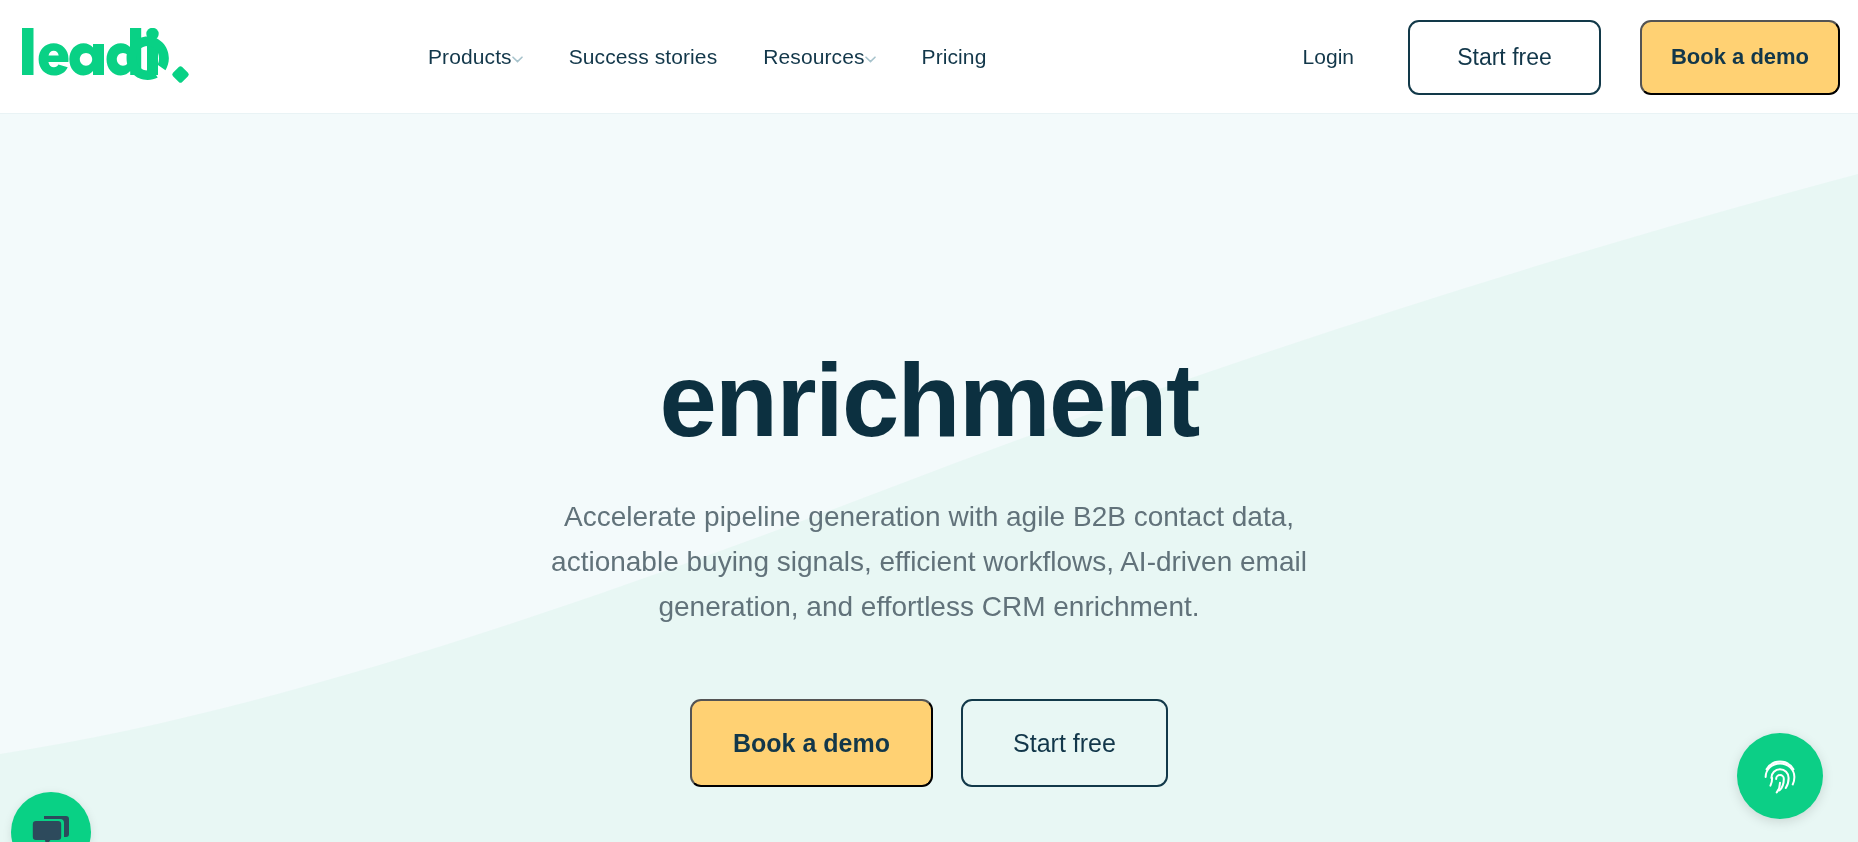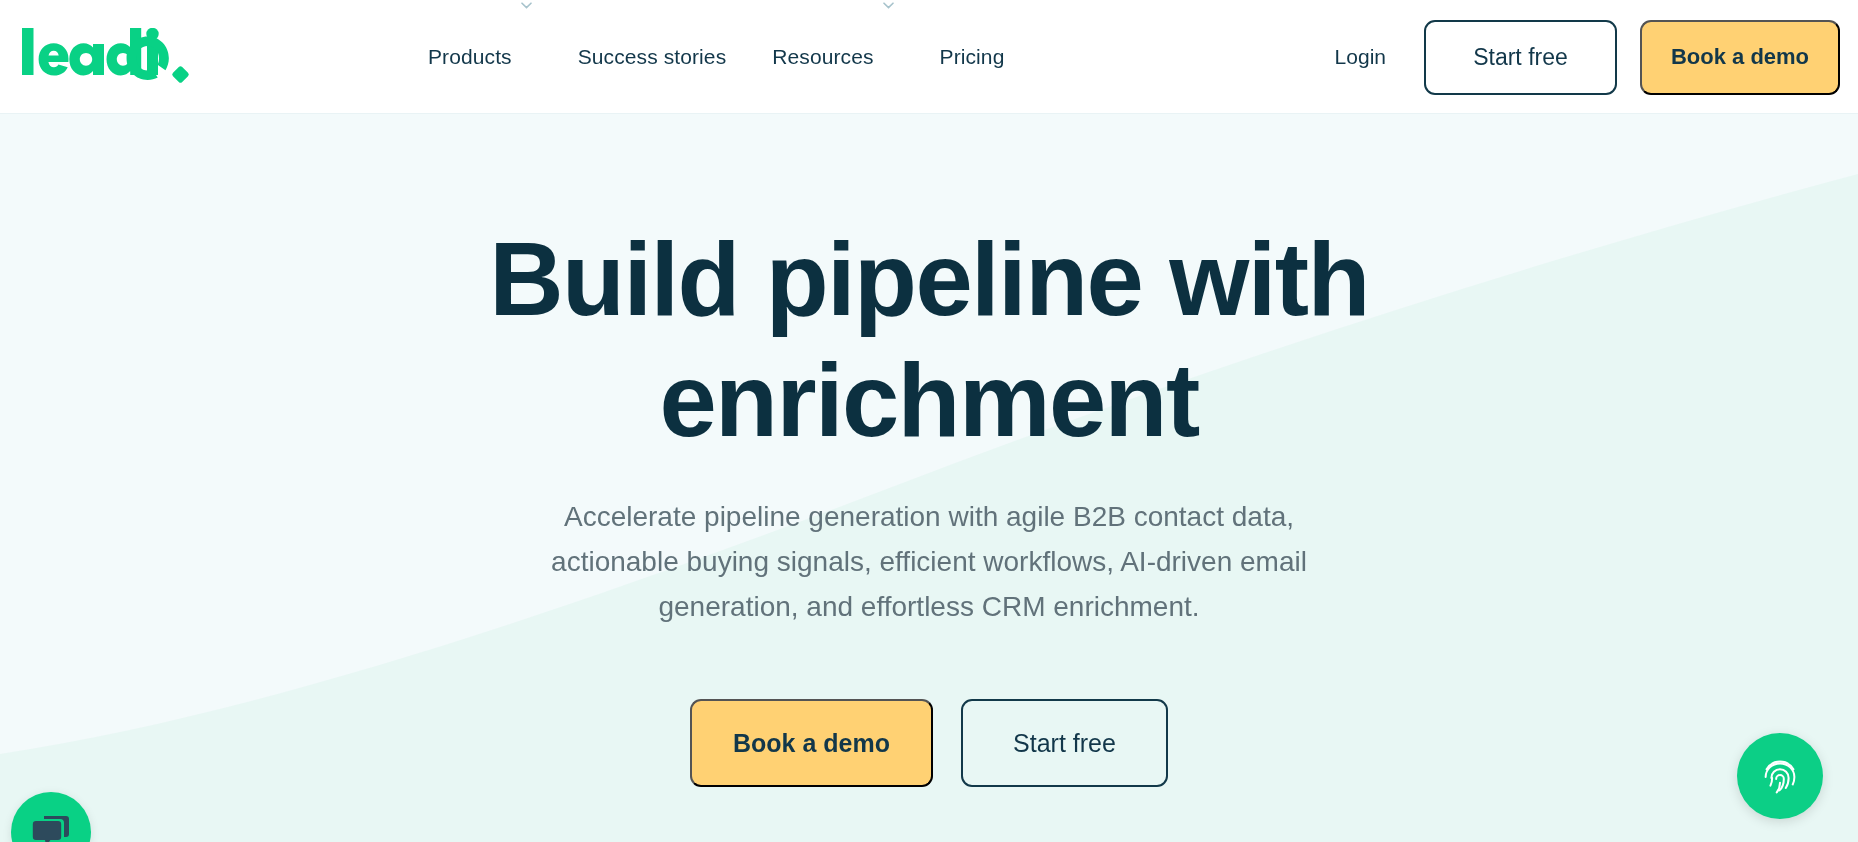--- a/index.html
+++ b/index.html
@@ -26,34 +26,34 @@
     width:200px; height:60px;
     display:flex; align-items:center;
   }
   .logo-svg { display:block; }
 
   .nav {
     position:absolute; left:405px; top:0; height:114px;
     display:flex; align-items:center; gap:0px;
   }
   .nav-item {
-    display:flex; align-items:flex-start; gap:9px;
+    display:flex; align-items:center; 
     color:#12374a; font-size:21px; letter-spacing:.1px;
     padding:0 23px; height:114px; line-height:114px;
     cursor:pointer; white-space:nowrap;
   }
   .chev {
     display:inline-block; width:11px; height:7px;
     position:relative; top:2px;
   }
   .chev svg { display:block; }
 
   .right-group {
     position:absolute; right:18px; top:0; height:114px;
-    display:flex; align-items:center; gap:0;
+    display:flex; align-items:center; gap:16px;
   }
   .login-link {
     color:#12374a; font-size:21px; padding:0 26px;
     cursor:pointer; white-space:nowrap;
   }
   .btn {
     display:flex; align-items:center; justify-content:center;
     white-space:nowrap; cursor:pointer;
     font-family:Liberation Sans, sans-serif;
   }
@@ -191,21 +191,21 @@
 
   <div class="hero">
 
     <svg class="hero-swoosh" viewBox="0 0 1858 728" preserveAspectRatio="none">
       <rect x="0" y="0" width="1858" height="728" fill="#f3fafb"></rect>
       <path d="M0 728 L0 640 C 260 600, 560 500, 900 370 C 1240 240, 1560 140, 1858 60 L1858 728 Z" fill="#e4f6f2" opacity="0.75"></path>
     </svg>
 
     <div class="hero-inner">
       <h1 class="headline">
-        <span>Build pipeline with</span><br>
+        <br>
         <span>enrichment</span>
       </h1>
 
       <p class="subhead">Accelerate pipeline generation with agile B2B contact data, actionable buying signals, efficient workflows, AI-driven email generation, and effortless CRM enrichment.</p>
 
       <div class="cta-row">
         <button class="btn btn-yellow-lg">Book a demo</button>
         <button class="btn btn-outline-lg">Start free</button>
       </div>
     </div>

